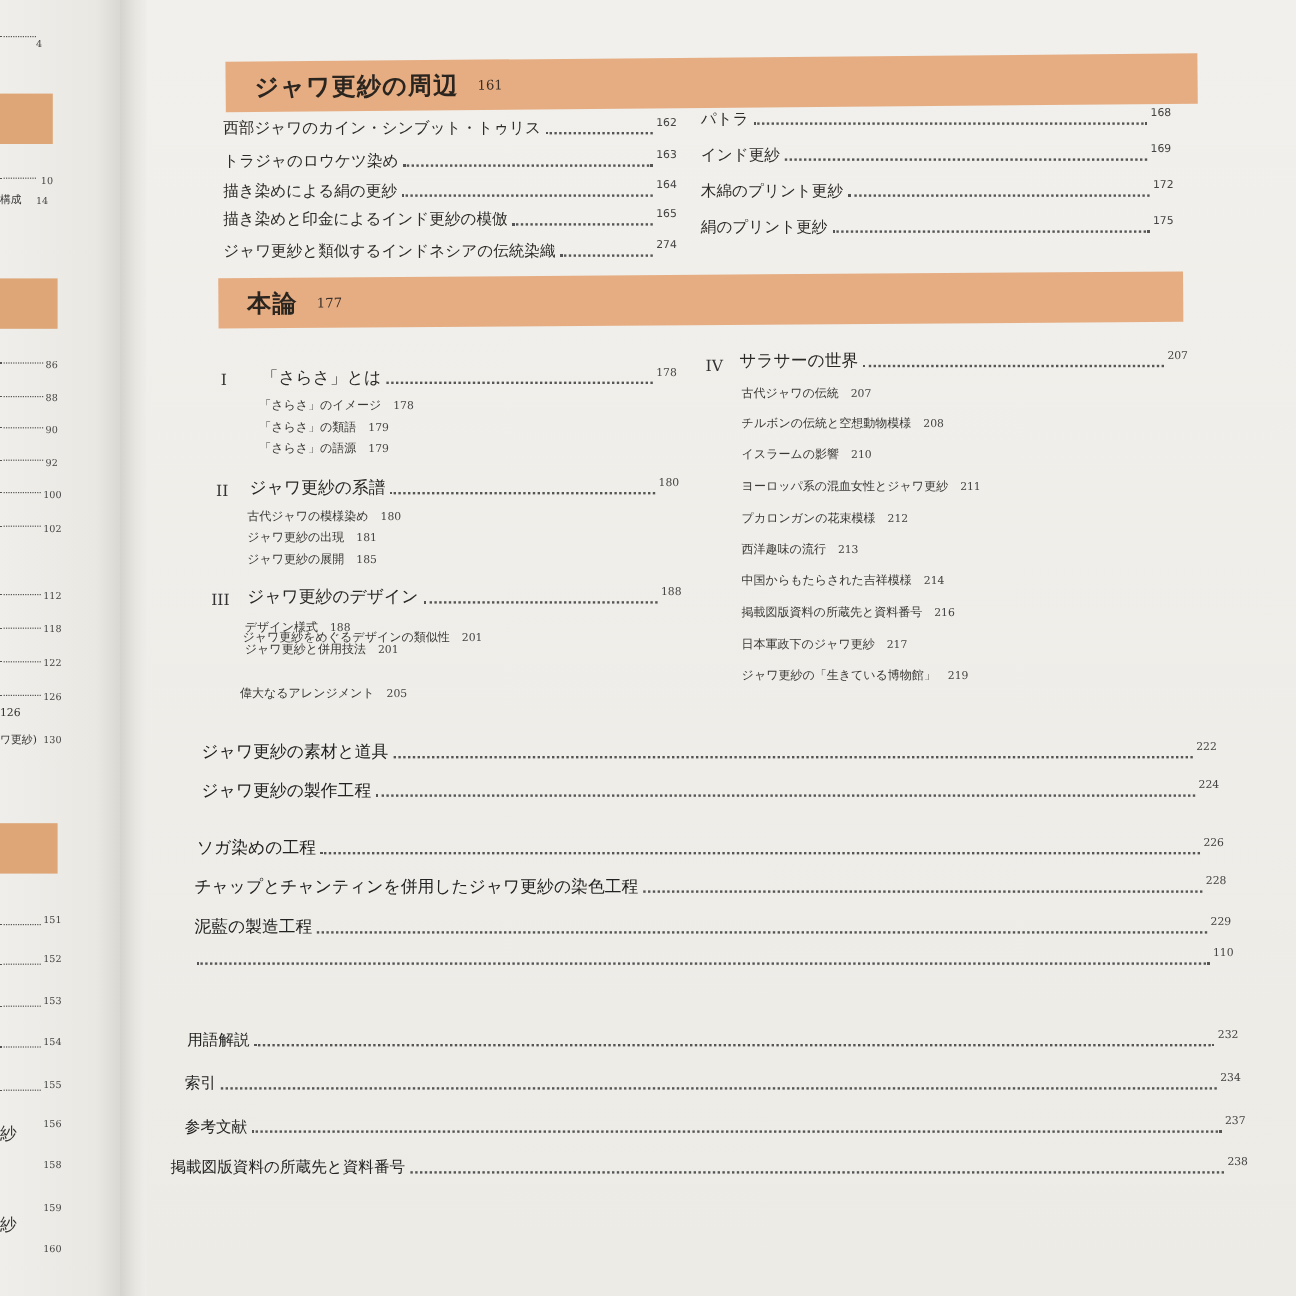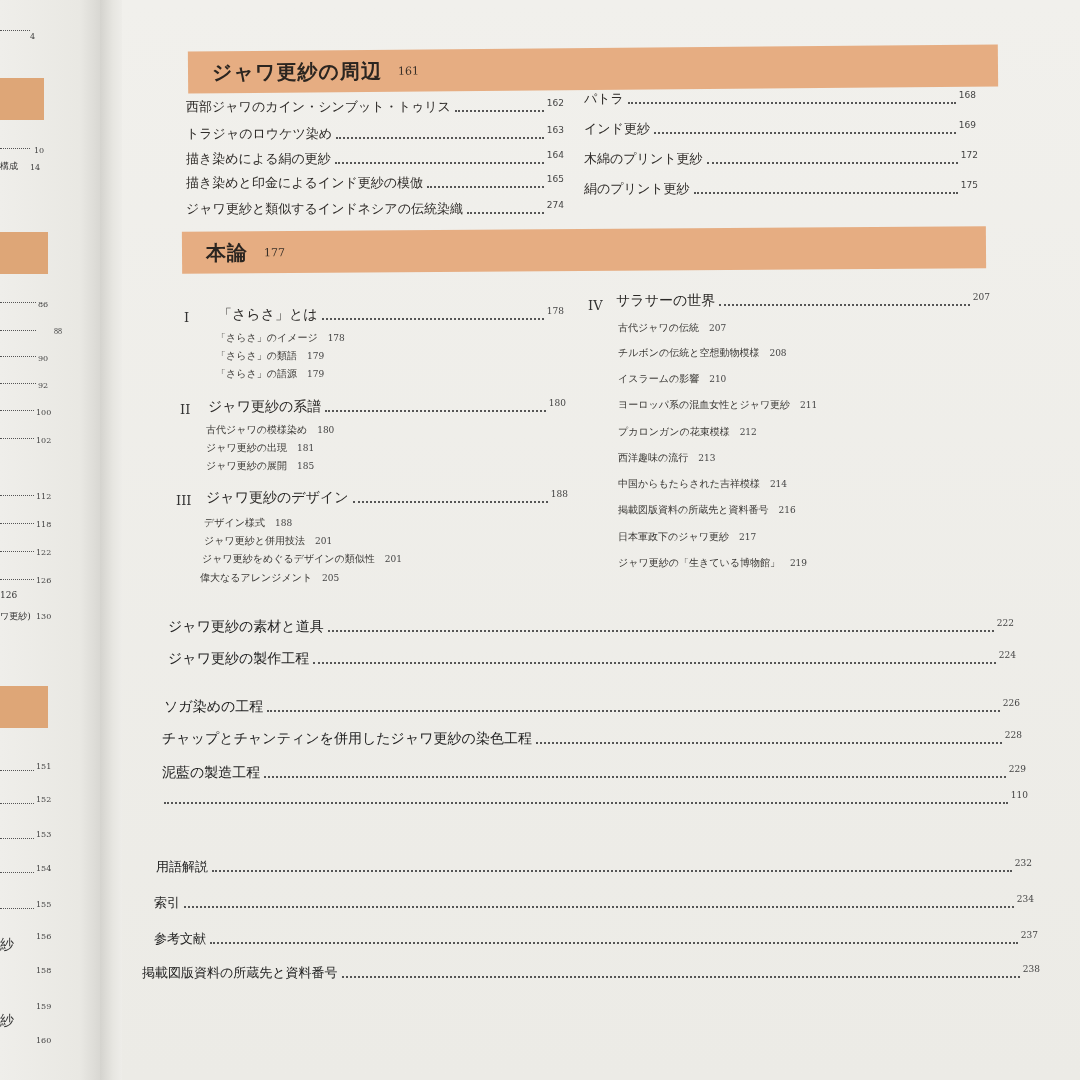--- a/index.html
+++ b/index.html
@@ -60,21 +60,21 @@
   <div class="lp-band" style="top:78px;width:44px;"></div>
   <div class="lp-row" style="top:138px;width:30px;"></div>
   <span class="lp-num" style="left:34px;top:146px;">10</span>
   <span class="lp-txt" style="left:0;top:160px;">構成</span>
   <span class="lp-num" style="left:30px;top:163px;">14</span>
   <div class="lp-band" style="top:232px;width:48px;"></div>
 
   <div class="lp-row" style="top:292px;width:36px;"></div>
   <span class="lp-num" style="left:38px;top:300px;">86</span>
   <div class="lp-row" style="top:320px;width:36px;"></div>
-  <span class="lp-num" style="left:54px;top:327px;font-family:Liberation Serif, serif;">88</span>
+  <span class="lp-num" style="left:38px;top:327px;">88</span>
   <div class="lp-row" style="top:346px;width:36px;"></div>
   <span class="lp-num" style="left:38px;top:354px;">90</span>
   <div class="lp-row" style="top:373px;width:36px;"></div>
   <span class="lp-num" style="left:38px;top:381px;">92</span>
   <div class="lp-row" style="top:400px;width:34px;"></div>
   <span class="lp-num" style="left:36px;top:408px;">100</span>
   <div class="lp-row" style="top:428px;width:34px;"></div>
   <span class="lp-num" style="left:36px;top:436px;">102</span>
 
   <div class="lp-row" style="top:485px;width:34px;"></div>
@@ -189,21 +189,21 @@
   <div class="sub" style="left:84px;top:459px;"><span>ジャワ更紗の展開</span><span class="pg2">185</span></div>
 
   <span class="roman" style="left:54px;top:493px;">III</span>
   <div class="toc-line chap" style="left:84px;top:489px;width:362px;">
     <span class="label">ジャワ更紗のデザイン</span>
       <span class="leader"></span>
       <span class="pg">188</span>
   </div>
   <div class="sub" style="left:82px;top:516px;text-align:right;"><span>デザイン様式</span><span class="pg2">188</span></div>
   <div class="sub" style="left:82px;top:534px;"><span>ジャワ更紗と併用技法</span><span class="pg2">201</span></div>
-  <div class="sub" style="left:80px;top:552px;text-align:right;"><span>ジャワ更紗をめぐるデザインの類似性</span><span class="pg2">201</span></div>
+  <div class="sub" style="left:80px;top:524px;text-align:right;"><span>ジャワ更紗をめぐるデザインの類似性</span><span class="pg2">201</span></div>
   <div class="sub" style="left:78px;top:571px;"><span>偉大なるアレンジメント</span><span class="pg2">205</span></div>
 
   <span class="roman" style="left:466px;top:298px;">IV</span>
   <div class="toc-line chap" style="left:494px;top:292px;width:374px;">
     <span class="label">サラサーの世界</span>
       <span class="leader"></span>
       <span class="pg">207</span>
   </div>
   <div class="sub" style="left:496px;top:321px;"><span>古代ジャワの伝統</span><span class="pg2">207</span></div>
   <div class="sub" style="left:496px;top:346px;"><span>チルボンの伝統と空想動物模様</span><span class="pg2">208</span></div>

